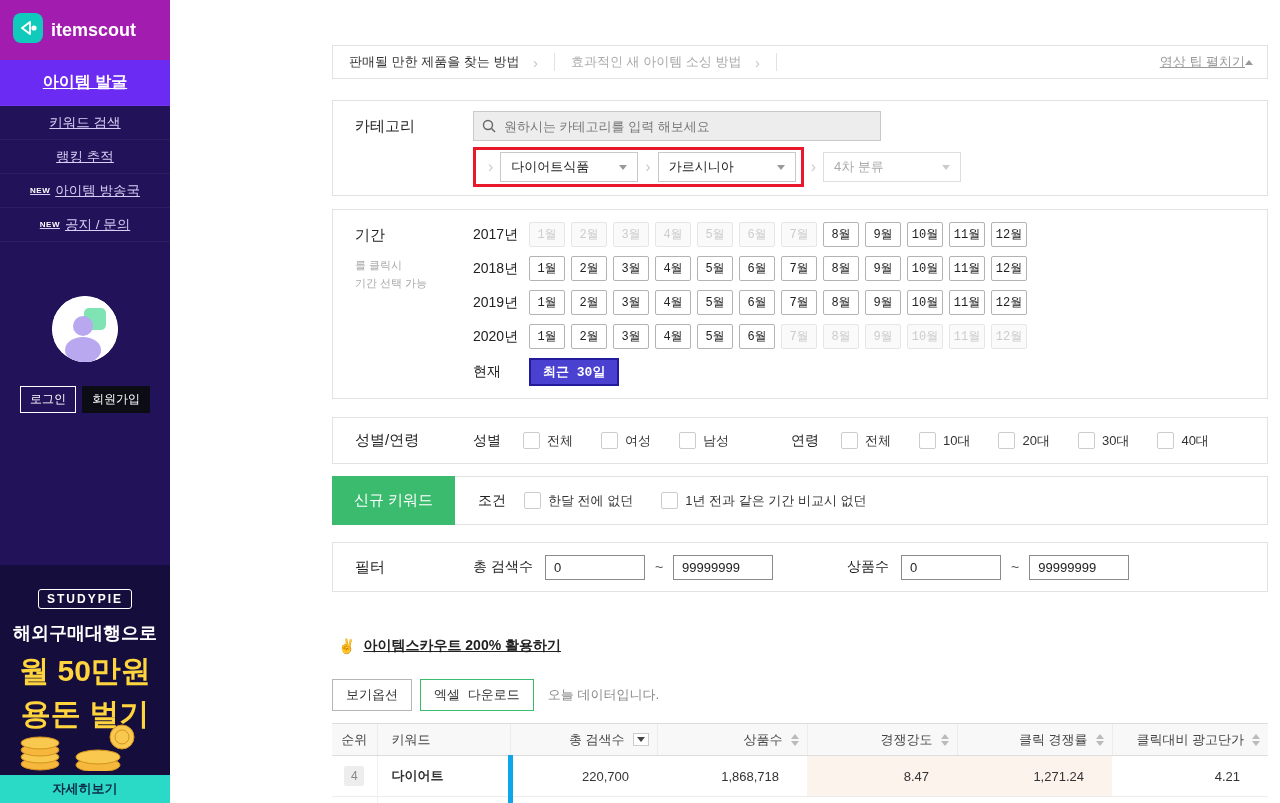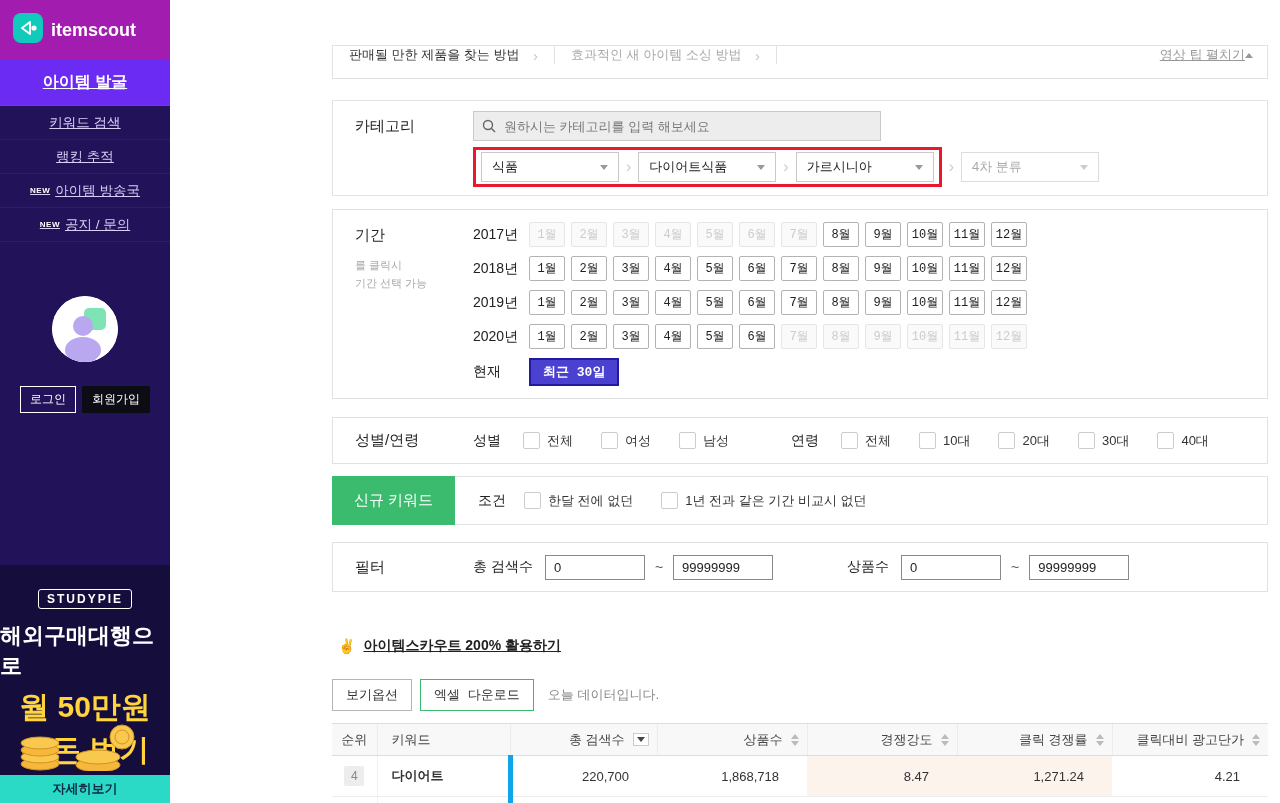--- a/index.html
+++ b/index.html
@@ -15,29 +15,29 @@
   .menu-item { height:34px; display:flex; align-items:center; justify-content:center; gap:5px; color:#d8cff6; font-size:13.5px; border-bottom:1px solid rgba(255,255,255,0.05); cursor:pointer;text-decoration:underline; }
   .menu-item.active { height:46px; background:#6c2bf2; color:#fff; font-weight:bold; font-size:16px; }
   .new-badge { font-size:8px; font-weight:bold; letter-spacing:.5px; color:#fff; }
   .profile { margin-top:54px; display:flex; flex-direction:column; align-items:center; }
   .avatar { width:66px; height:66px; border-radius:50%; background:#fff; overflow:hidden; }
   .auth { display:flex; gap:6px; margin-top:24px; }
   .login-btn { background:transparent; border:1px solid #fff; color:#fff; font-size:12px; padding:4px 9px; }
   .signup-btn { background:#0c0c15; border:1px solid #0c0c15; color:#fff; font-size:12px; padding:4px 9px; }
   .ad { margin-top:auto; height:210px; background:#150e3d; display:flex; flex-direction:column; align-items:center; position:relative; }
   .ad-brand { margin-top:24px; border:1px solid #fff; border-radius:3px; font-size:12px; letter-spacing:2px; padding:2px 8px; color:#fff; font-weight:bold; }
-  .ad-line1 { margin-top:12px; font-size:22px; font-weight:bold; color:#fff; }
+  .ad-line1 { margin-top:12px; font-size:18px; font-weight:bold; color:#fff; }
   .ad-line2 { margin-top:6px; font-size:30px; font-weight:800; color:#ffd43d; }
   .ad-line3 { margin-top:2px; font-size:30px; font-weight:800; color:#ffd43d; }
   .coins { position:absolute; bottom:0; left:0; }
   .ad-cta { height:28px; flex:0 0 28px; background:#2bd9c7; color:#0e2b46; font-weight:bold; font-size:13px; text-align:center; line-height:28px; cursor:pointer; }
 
   
   .main { flex:1; background:#fff; padding:45px 12px 0 162px; overflow:hidden; }
-  .topbar { height:34px; border:1px solid #e2e2e2; display:flex; align-items:flex-start; }
+  .topbar { height:34px; border:1px solid #e2e2e2; display:flex; align-items:center; }
   .top-tab { width:222px; display:flex; align-items:center; justify-content:space-between; padding:0 16px; border-right:1px solid #e2e2e2; font-size:13px; color:#333; cursor:pointer; }
   .top-tab.muted { color:#aaa; }
   .chev-r { color:#c6c6c6; font-size:15px; }
   .video-tip { margin-left:auto; display:flex; align-items:center; padding-right:14px; color:#999; font-size:13px; cursor:pointer; }
   .video-tip .vt-text { text-decoration:underline; }
   .chev-up { width:0; height:0; border-left:4px solid transparent; border-right:4px solid transparent; border-bottom:5px solid #999; }
 
   .box { border:1px solid #e2e2e2; display:flex; background:#fff; }
   .sec-label { flex:0 0 140px; width:140px; padding:16px 0 0 22px; font-size:15px; color:#222; }
   .box.slim { align-items:center; }
@@ -216,24 +216,20 @@
           <span class="search-icon">
             <svg width="16" height="16" viewBox="0 0 16 16">
                 <circle cx="7" cy="7" r="4.5" fill="none" stroke="#666" stroke-width="1.4"></circle>
                 <line x1="10.5" y1="10.5" x2="14" y2="14" stroke="#666" stroke-width="1.4"></line>
               </svg>
           </span>
           <input class="cat-search" type="text" placeholder="원하시는 카테고리를 입력 해보세요" style="">
         </div>
         <div class="selects-row">
           <div class="red-box" id="red-box">
-              <div class="select">
-                <span class="sel-val">식품</span>
-                <span class="caret"></span>
-              </div>
               <span class="sep-chev">›</span>
               <div class="select">
                 <span class="sel-val">다이어트식품</span>
                 <span class="caret"></span>
               </div>
               <span class="sep-chev">›</span>
               <div class="select">
                 <span class="sel-val">가르시니아</span>
                 <span class="caret"></span>
               </div>

